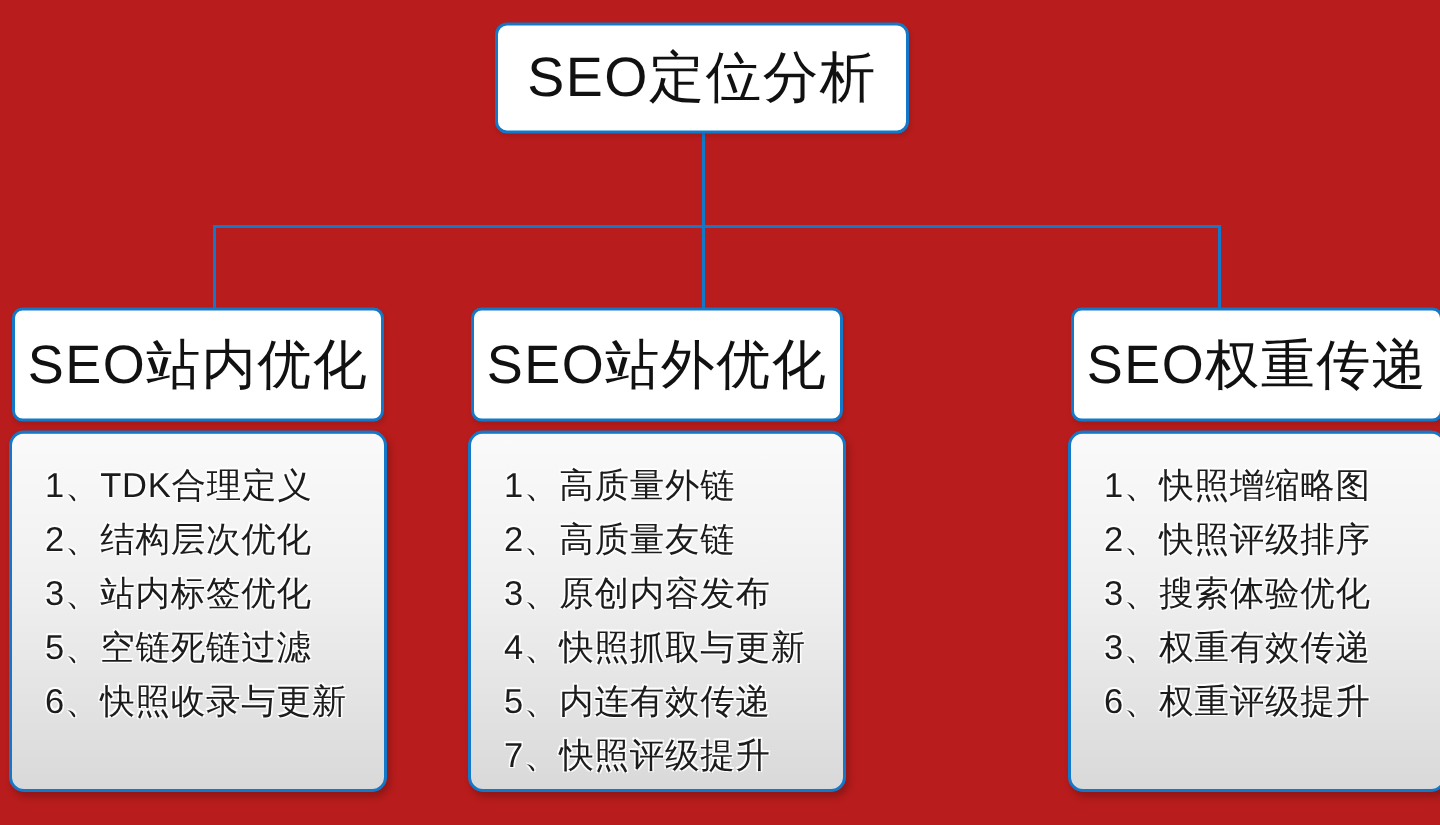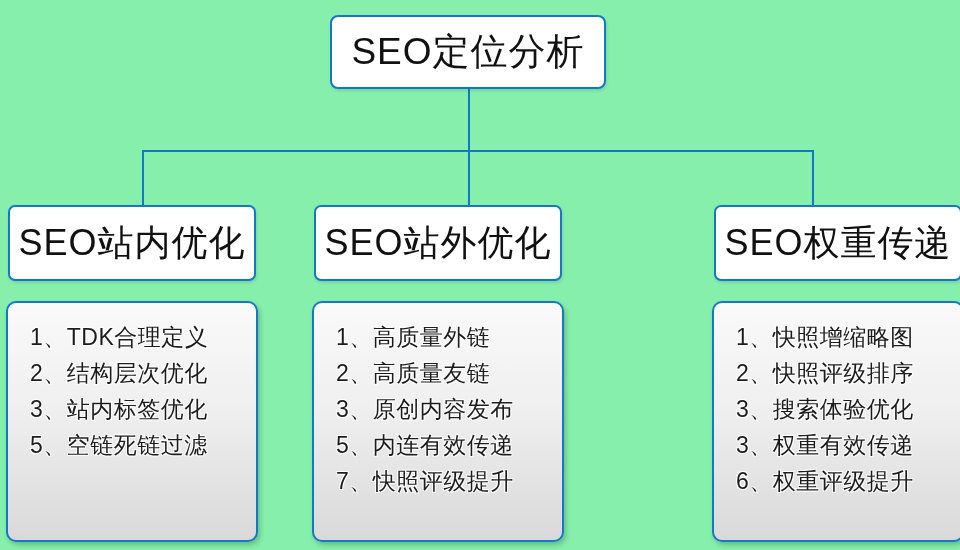--- a/index.html
+++ b/index.html
@@ -8,21 +8,21 @@
     background: #ffffff;
     width: 960px;
     height: 550px;
     font-family: "Liberation Sans", "DejaVu Sans", sans-serif;
     overflow: hidden;
   }
   .stage {
     position: relative;
     width: 960px;
     height: 550px;
-    background: #86efac;
+    background: #b91c1c;
   }
   
   .root-box {
     position: absolute;
     left: 330px;
     top: 15px;
     width: 276px;
     height: 74px;
     background: #ffffff;
     border: 2.5px solid #1478c8;
@@ -66,21 +66,21 @@
     justify-content: center;
     font-size: 36px;
     color: #111111;
     letter-spacing: 1px;
     box-sizing: border-box;
     box-shadow: 1px 2px 3px rgba(0,0,0,0.10);
     z-index: 3;
   }
   .col-body {
     position: relative;
-    margin-top: 20px;
+    margin-top: 6px;
     height: 241px;
     background: linear-gradient(to bottom, #fafafa 0%, #efefef 45%, #d9d9d9 100%);
     border: 2px solid #1478c8;
     border-radius: 10px;
     box-sizing: border-box;
     padding: 16px 0 0 22px;
     box-shadow: 2px 3px 5px rgba(0,0,0,0.22);
     z-index: 2;
   }
   .list-item {
@@ -113,31 +113,33 @@
 
   <div class="column col-left">
     <div class="col-header">
       <span>SEO站内优化</span>
     </div>
     <div class="col-body">
       <div class="list-item">1、TDK合理定义</div>
       <div class="list-item">2、结构层次优化</div>
       <div class="list-item">3、站内标签优化</div>
       <div class="list-item">5、空链死链过滤</div>
+      <div class="list-item">6、快照收录与更新</div>
     </div>
   </div>
 
   <div class="column col-mid">
     <div class="col-header">
       <span>SEO站外优化</span>
     </div>
     <div class="col-body">
       <div class="list-item">1、高质量外链</div>
       <div class="list-item">2、高质量友链</div>
       <div class="list-item">3、原创内容发布</div>
+      <div class="list-item">4、快照抓取与更新</div>
       <div class="list-item">5、内连有效传递</div>
       <div class="list-item">7、快照评级提升</div>
     </div>
   </div>
 
   <div class="column col-right">
     <div class="col-header">
       <span>SEO权重传递</span>
     </div>
     <div class="col-body">

